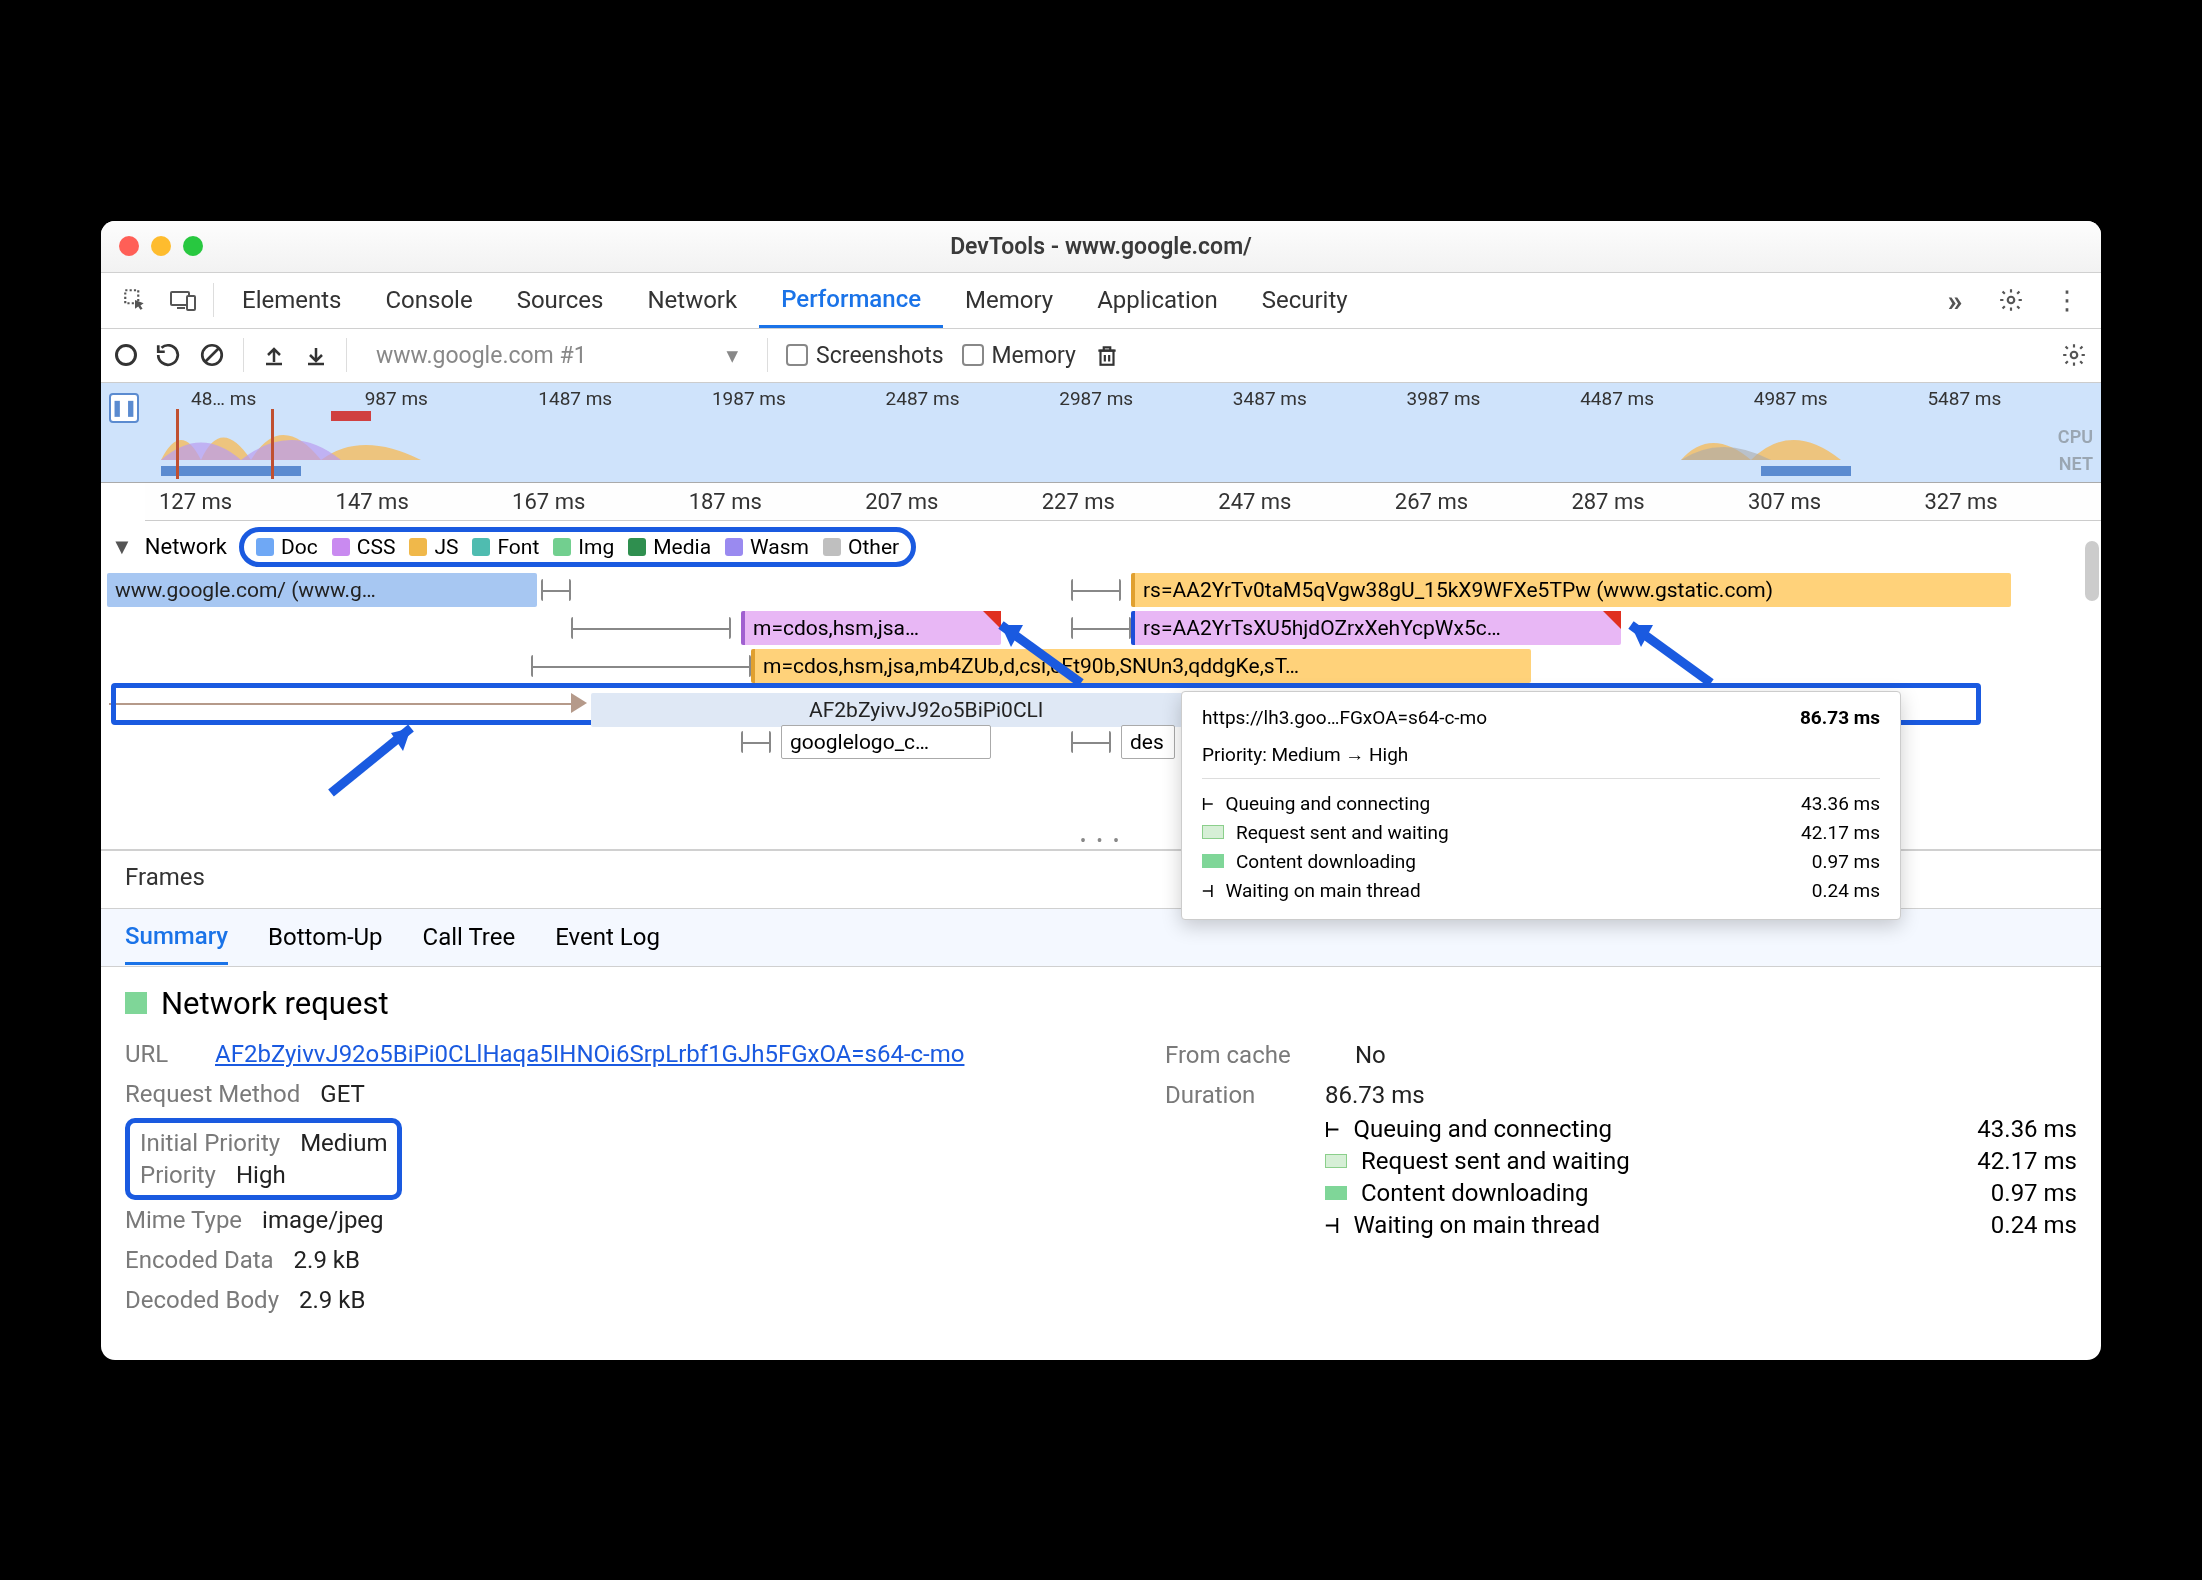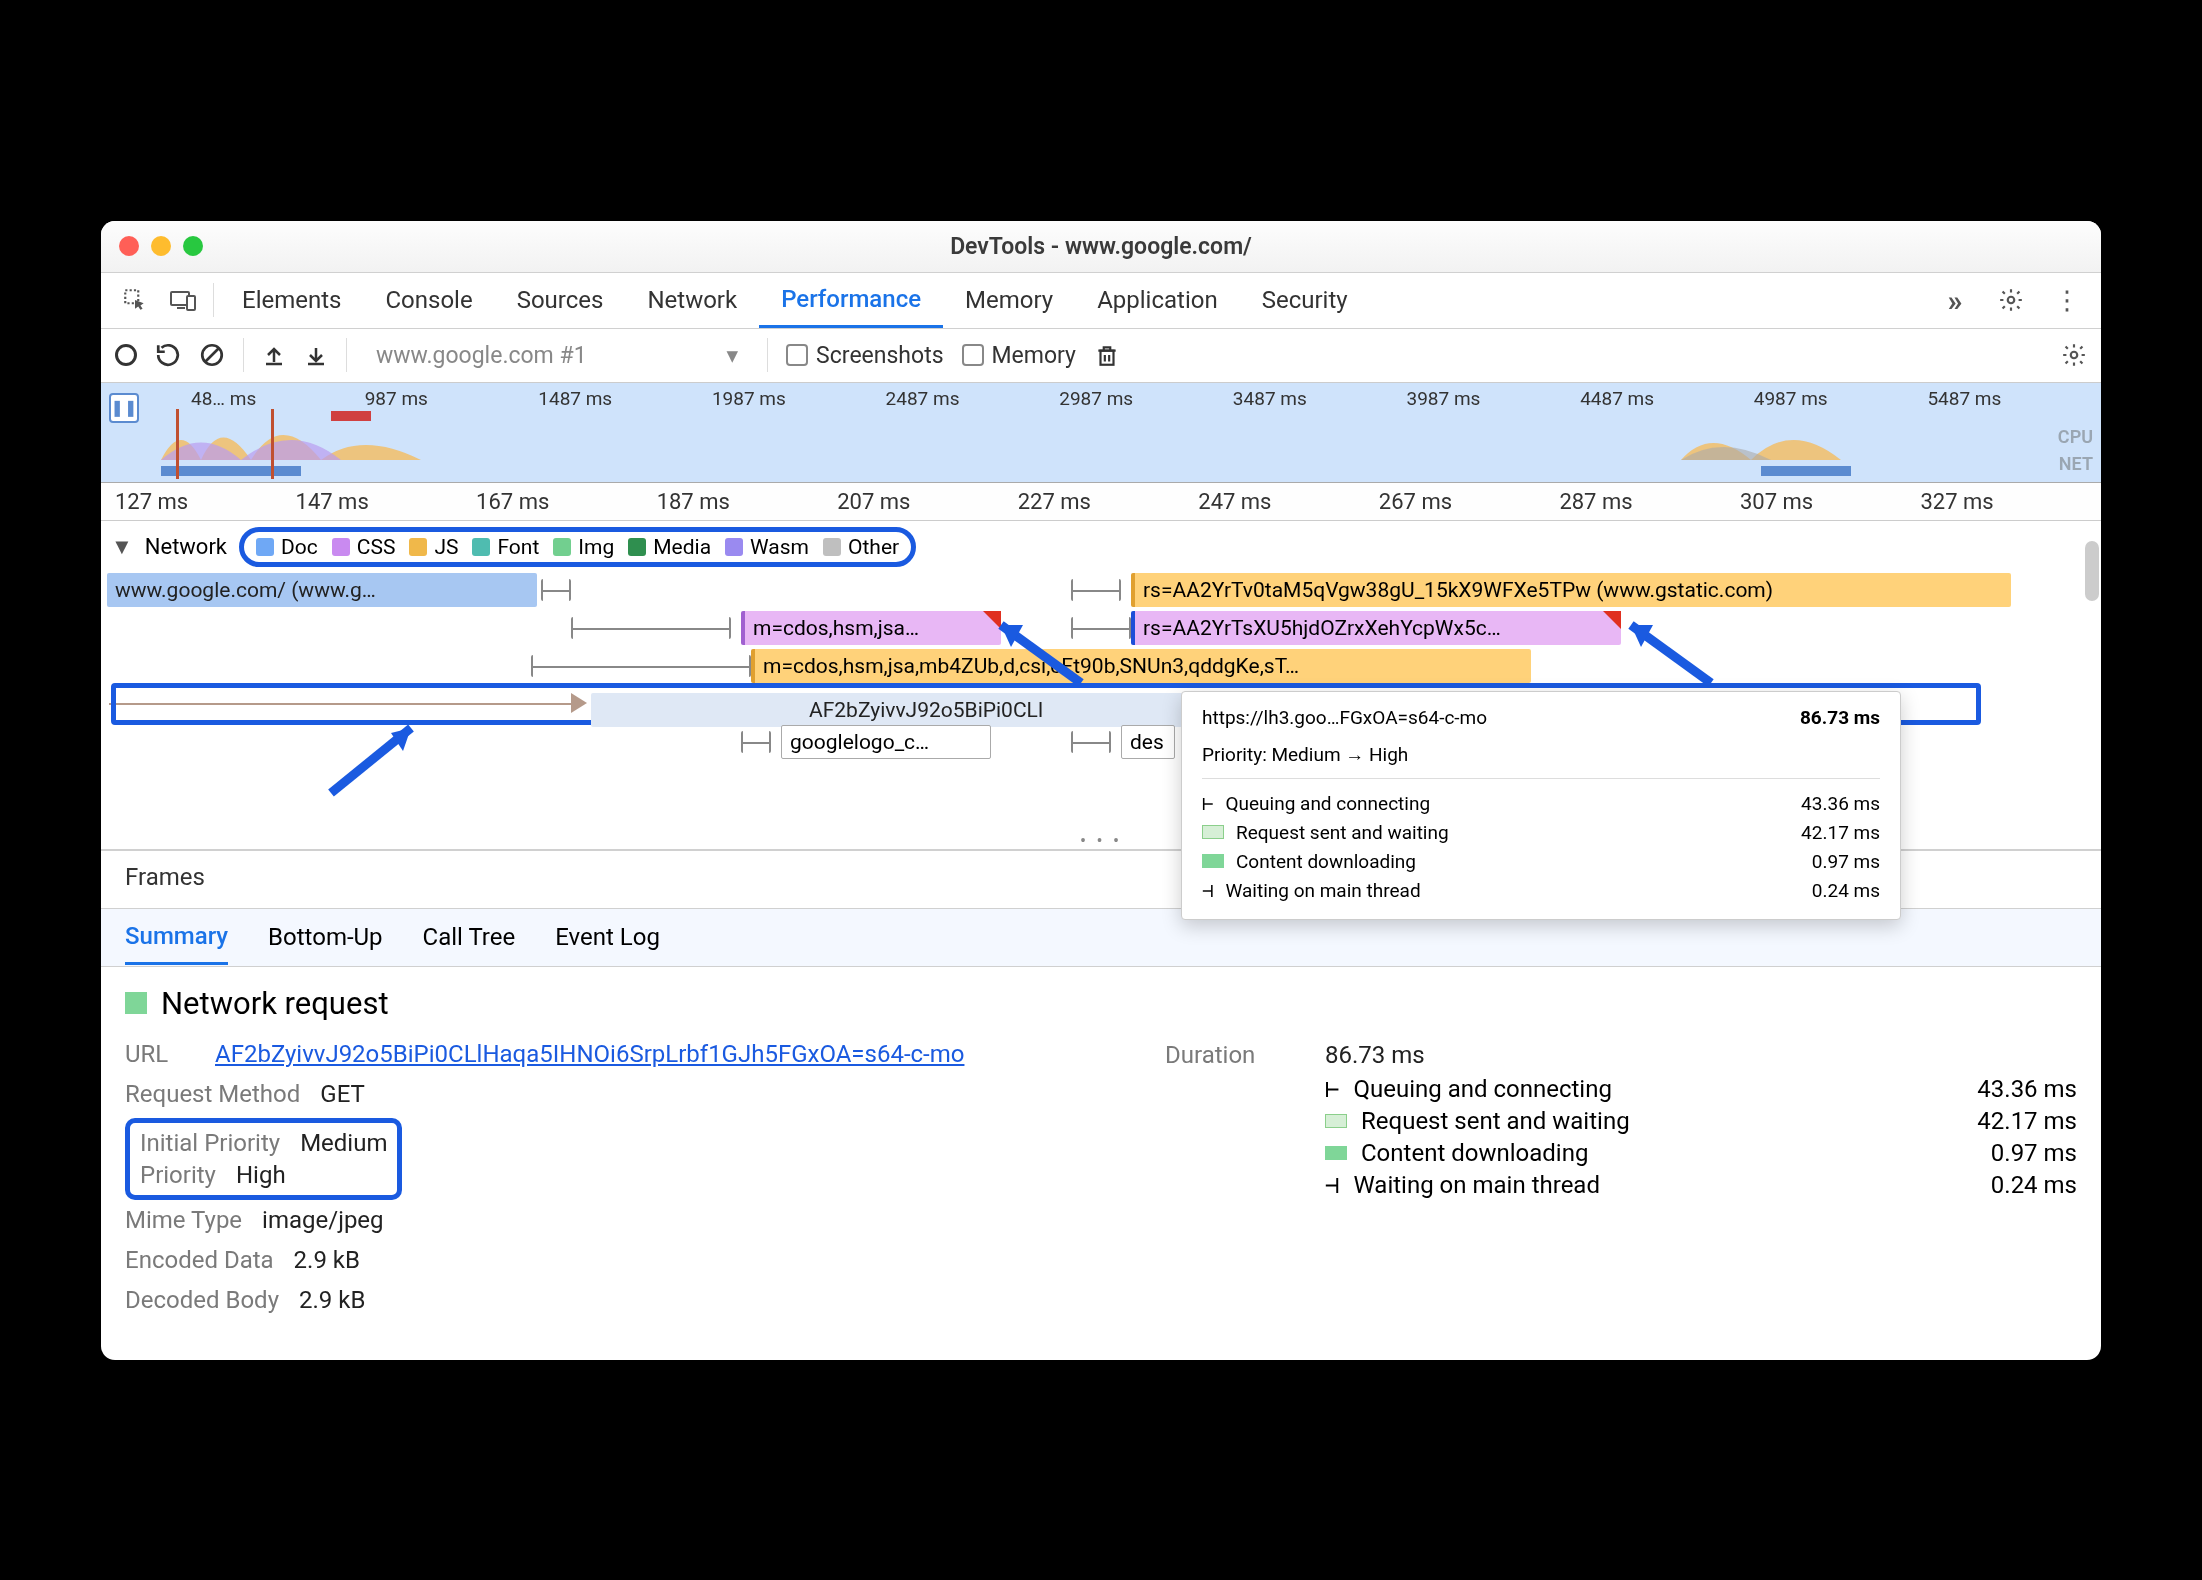--- a/index.html
+++ b/index.html
@@ -21,21 +21,21 @@
   .toolbar2 .dropdown { color:#888; display:flex; align-items:center; gap: 140px; border:1px solid transparent; padding:2px 10px;}
   .toolbar2 .chk { width:22px;height:22px;border:2px solid #888; border-radius:4px;}
   .toolbar2 label{display:flex;align-items:center;gap:8px;}
   .toolbar2 .vsep{width:1px;height:34px;background:#ddd;}
   .toolbar2 .right{margin-left:auto;}
   .overview { height:100px; background:#cfe3fb; position:relative; border-bottom:1px solid #aaa;}
   .overview .pause{position:absolute;left:8px;top:10px;width:30px;height:30px;border:2px solid #5b8bd0;border-radius:4px;display:flex;align-items:center;justify-content:center;color:#5b8bd0;background:#fff;}
   .overview .ticks{position:absolute;top:0;left:0;right:0;display:flex;font-size:19px;color:#333;padding:4px 0 0 90px;}
   .overview .ticks span{flex:1;}
   .overview .rightlabels{position:absolute;right:8px;top:40px;font-size:18px;color:#9aa6b2;text-align:right;line-height:1.5;font-weight:600;}
-  .ruler { height:38px; border-bottom:1px solid #ccc; display:flex; padding-left:14px; font-size:22px; color:#333;background:#fefefe;}
+  .ruler { height:38px; border-bottom:1px solid #ccc; display:flex; padding-left:14px; font-size:22px; color:#333;background:#fefefe;margin-left:44px;}
   .ruler span{flex:1;padding-top:6px;}
   .netpanel { min-height:330px; position:relative; border-bottom:2px solid #d0d0d0; background:#fff;}
   .netrow1 { display:flex; align-items:center; gap:12px; padding:6px 10px; font-size:22px;}
   .netrow1 .tri{color:#555;}
   .legend { display:flex; gap:14px; align-items:center; padding:3px 12px; border:5px solid #1a5ae0; border-radius:30px; font-size:21px;}
   .sw{width:18px;height:18px;border-radius:3px;display:inline-block;}
   .legend .item{display:flex;align-items:center;gap:7px;}
   .bars { position:relative; height:230px; }
   .bar { position:absolute; height:34px; border-radius:2px; font-size:21px; padding:4px 8px; white-space:nowrap; overflow:hidden; display:flex;align-items:center;}
   .bar.doc{background:#a7c7f2;color:#222;}
@@ -384,20 +384,24 @@
           <span class="k" style="min-width:auto;">Encoded Data</span>
           <span class="v">2.9 kB</span>
         </div>
       <div class="kv">
           <span class="k" style="min-width:auto;">Decoded Body</span>
           <span class="v">2.9 kB</span>
         </div>
     </div>
     <div class="right">
       <div style="height:50px;"></div>
+      <div class="kv">
+          <span class="k" style="min-width:170px;">From cache</span>
+          <span class="v">No</span>
+        </div>
       <div class="kv" style="align-items:flex-start;">
           <span class="k" style="min-width:140px;">Duration</span>
         <div style="flex:1;">
           <div class="v" style="margin-bottom:4px;">86.73 ms</div>
           <div class="durlist">
             <div class="drow">
                 <div class="dl">
                   <span style="font-family:monospace;">⊢</span>
                   <span>Queuing and connecting</span>
                 </div>

